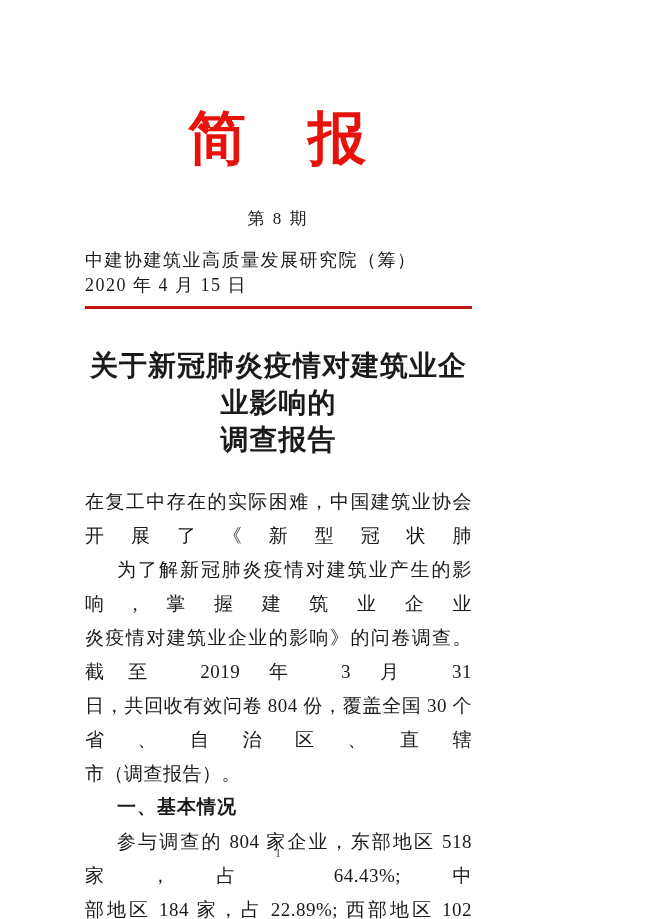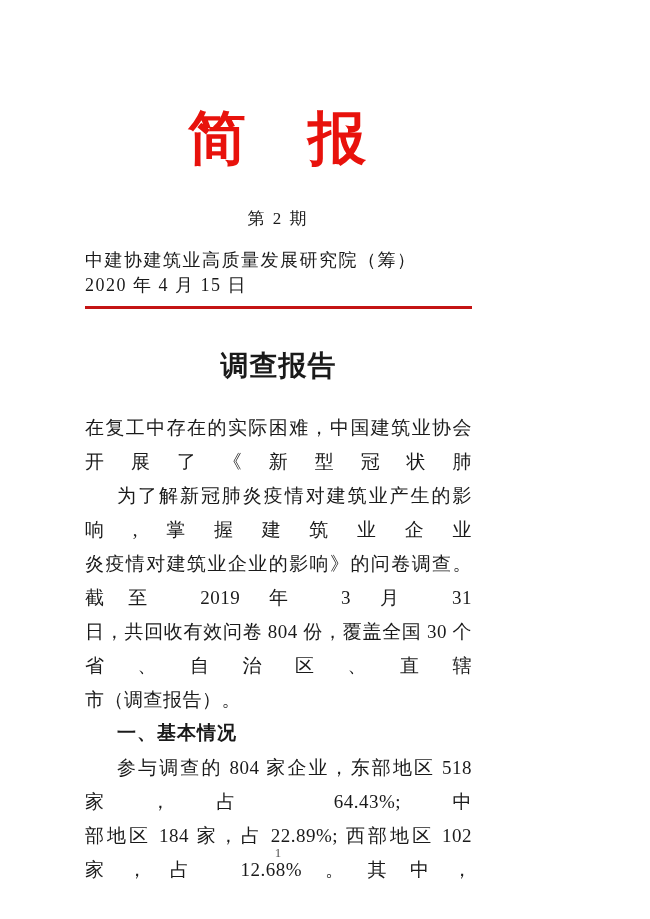--- a/index.html
+++ b/index.html
@@ -88,31 +88,32 @@
     color: #555555;
   }
 </style>
 </head>
 <body>
 
 <div class="page">
 
   <div class="masthead-title">简　报</div>
 
-  <div class="issue">第 2 期</div>
+  <div class="issue">第 8 期</div>
 
   <div class="inner">
     <div class="pubinfo">
       <span>中建协建筑业高质量发展研究院（筹）</span>
       <span>2020 年 4 月 15 日</span>
     </div>
 
     <div class="rule"></div>
 
     <h1 class="doc-title">
+      <span class="tl">关于新冠肺炎疫情对建筑业企业影响的</span>
       <span class="tl">调查报告</span>
     </h1>
 
     <div class="body-text">
       <div class="line just">在复工中存在的实际困难，中国建筑业协会开展了《新型冠状肺</div>
       <div class="line just indent">为了解新冠肺炎疫情对建筑业产生的影响,掌握建筑业企业</div>
       <div class="line just">炎疫情对建筑业企业的影响》的问卷调查。截至 2019 年 3 月 31</div>
       <div class="line just">日，共回收有效问卷 804 份，覆盖全国 30 个省、自治区、直辖</div>
       <div class="line">市（调查报告）。</div>
 

